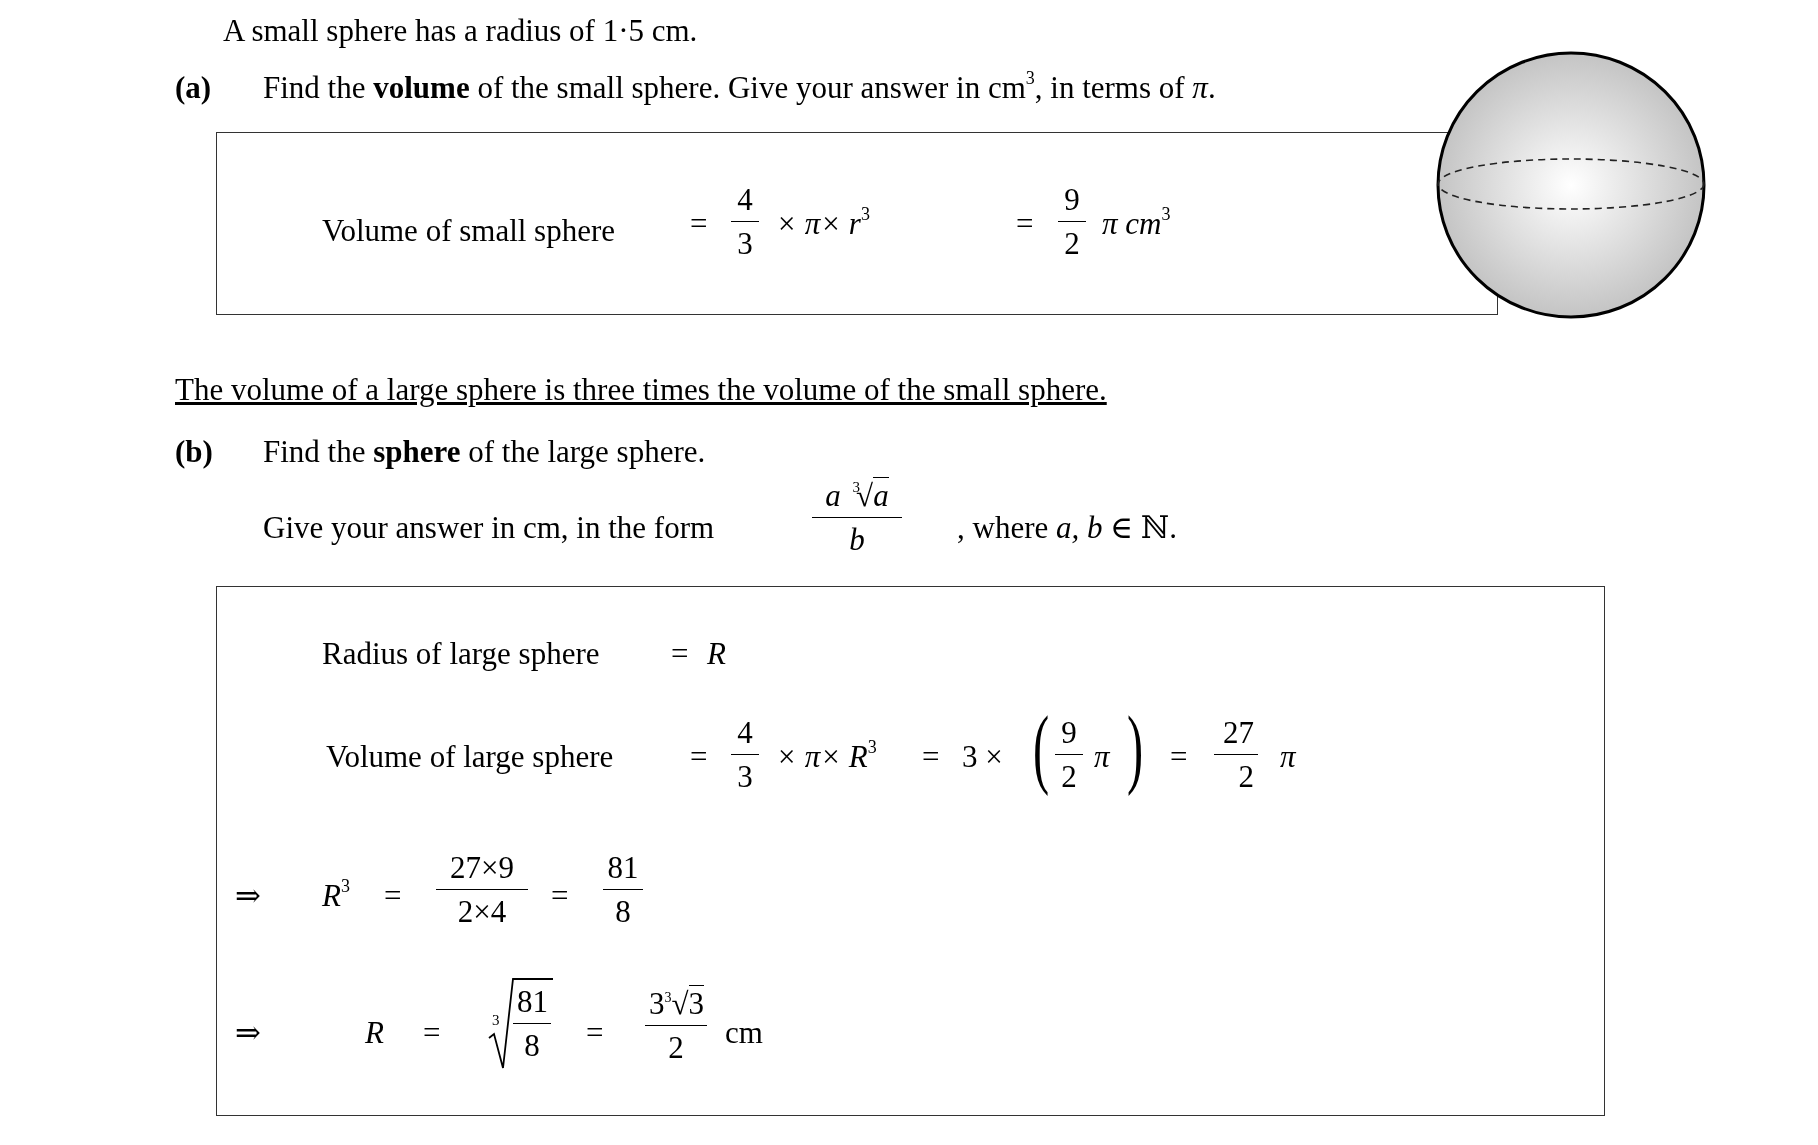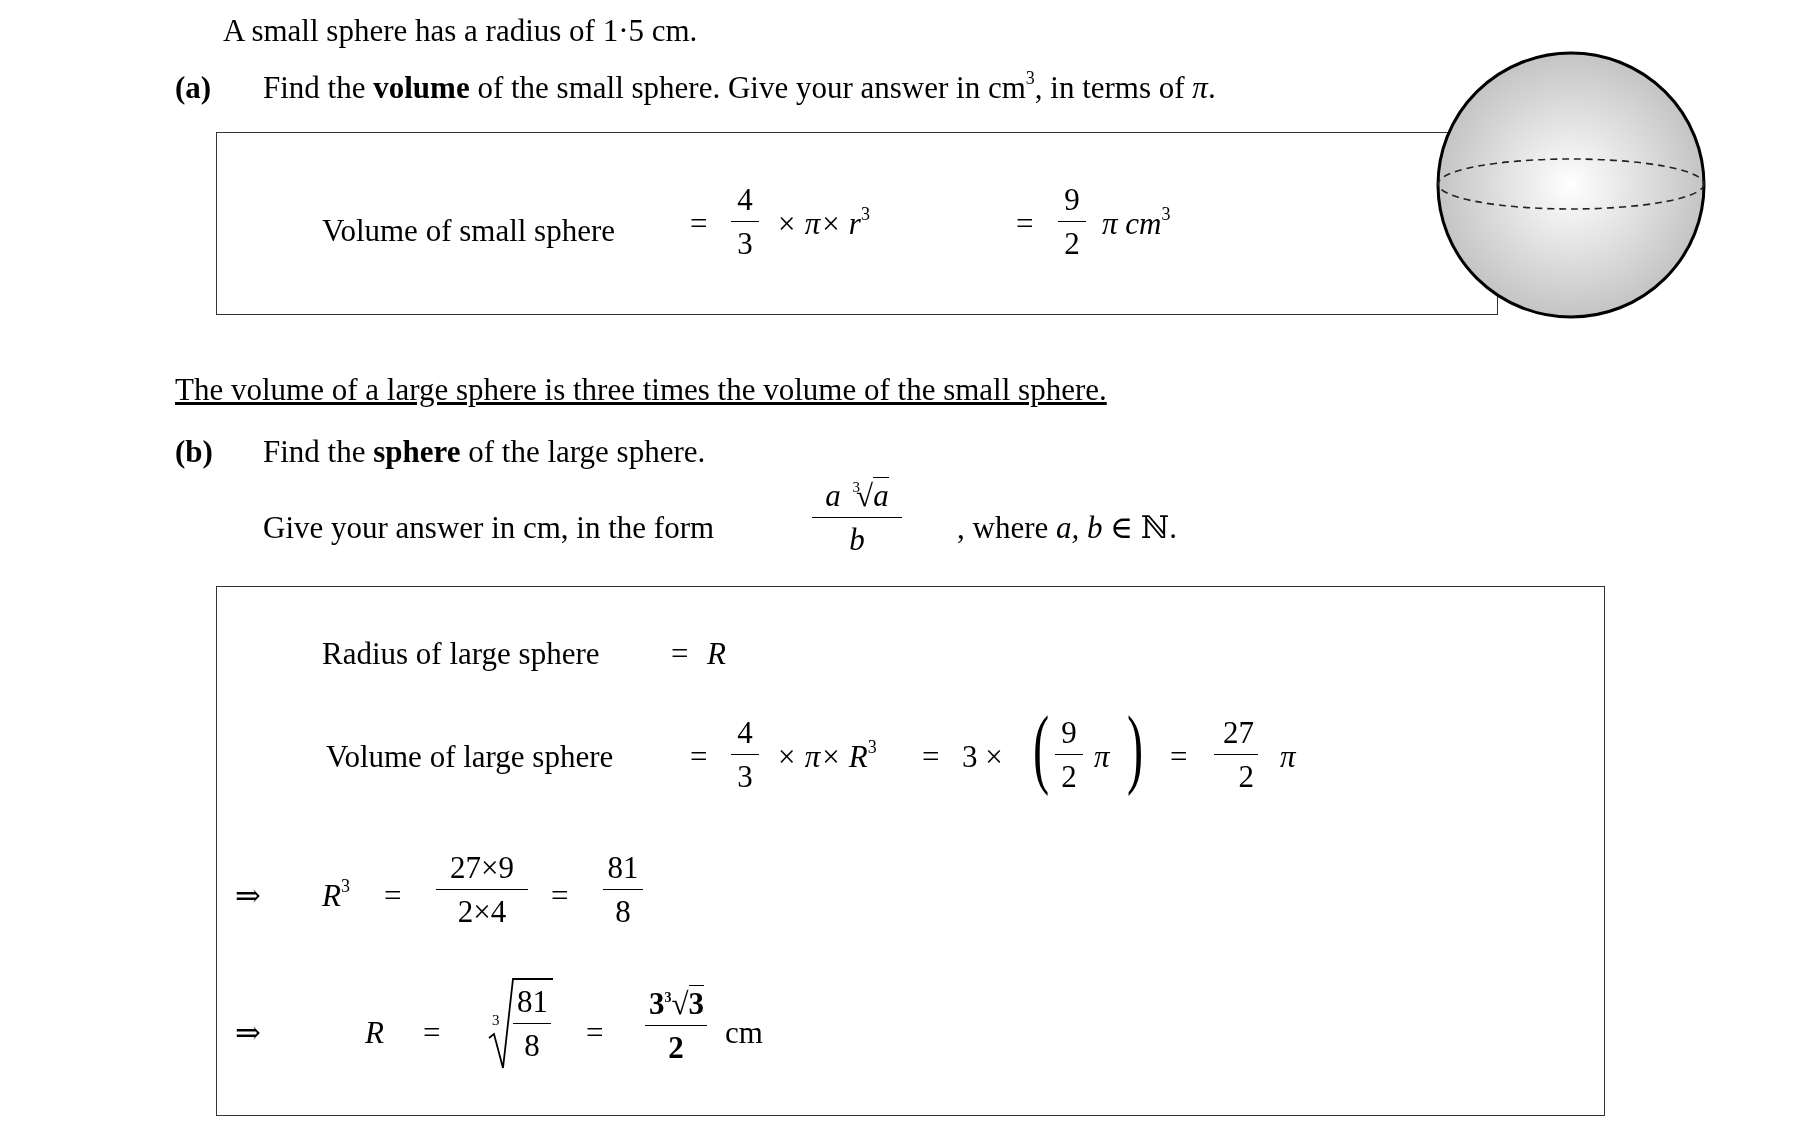--- a/index.html
+++ b/index.html
@@ -140,18 +140,18 @@
   <svg class="abs" style="left:0; top:0;" width="70" height="96" viewBox="0 0 70 96">
     <polyline points="4,62 9,58 18,92 28,3 68,3" fill="none" stroke="#000" stroke-width="1.8"></polyline>
   </svg>
   <div class="frac" style="left:28px; top:10px; width:38px;">
     <span class="num">81</span>
     <span class="bar"></span>
     <span class="den">8</span>
   </div>
 </div>
 <div class="op" style="left:586px; top:1017px;">=</div>
-<div class="frac" style="left:645px; top:988px; width:62px;font-weight:bold;">
+<div class="frac" style="left:645px; top:988px; width:62px;">
   <span class="num"><span>3</span><span style="font-size:14px; position:relative; top:-12px;">3</span><span>√</span><span style="border-top:1.5px solid #000;">3</span></span>
   <span class="bar"></span>
   <span class="den">2</span>
 </div>
 <div class="op" style="left:725px; top:1017px;">cm</div>
 
 </body></html>

